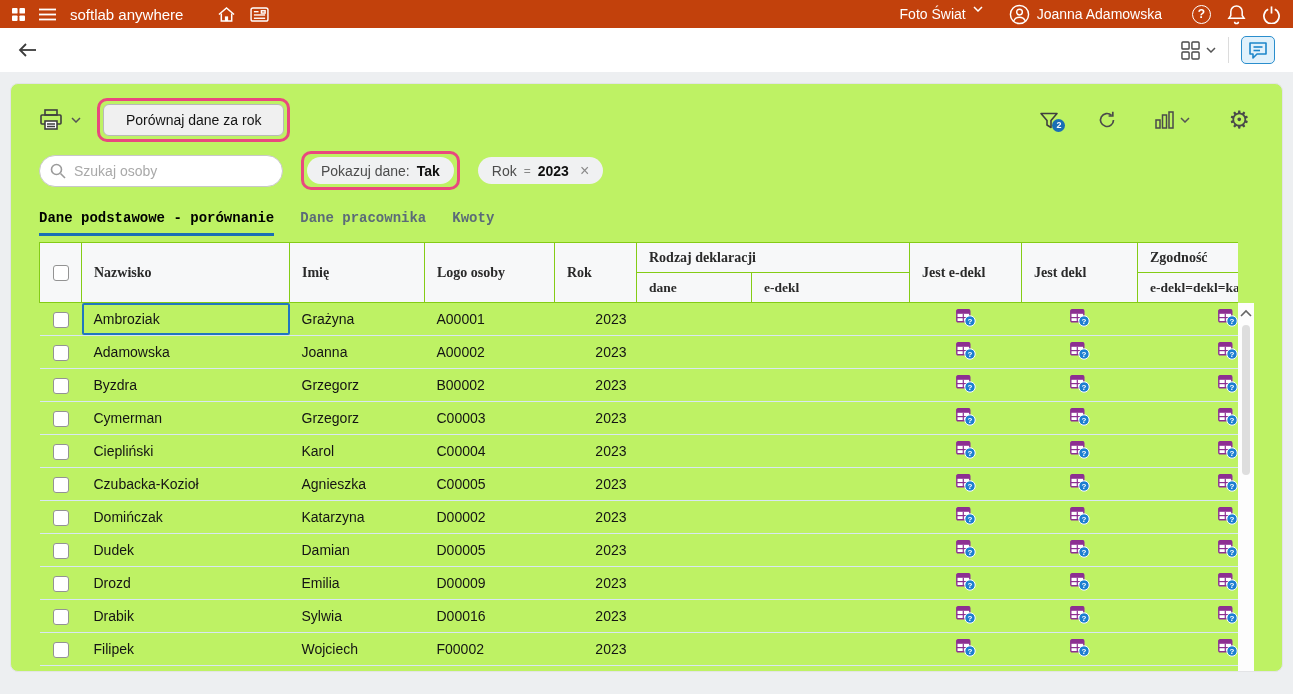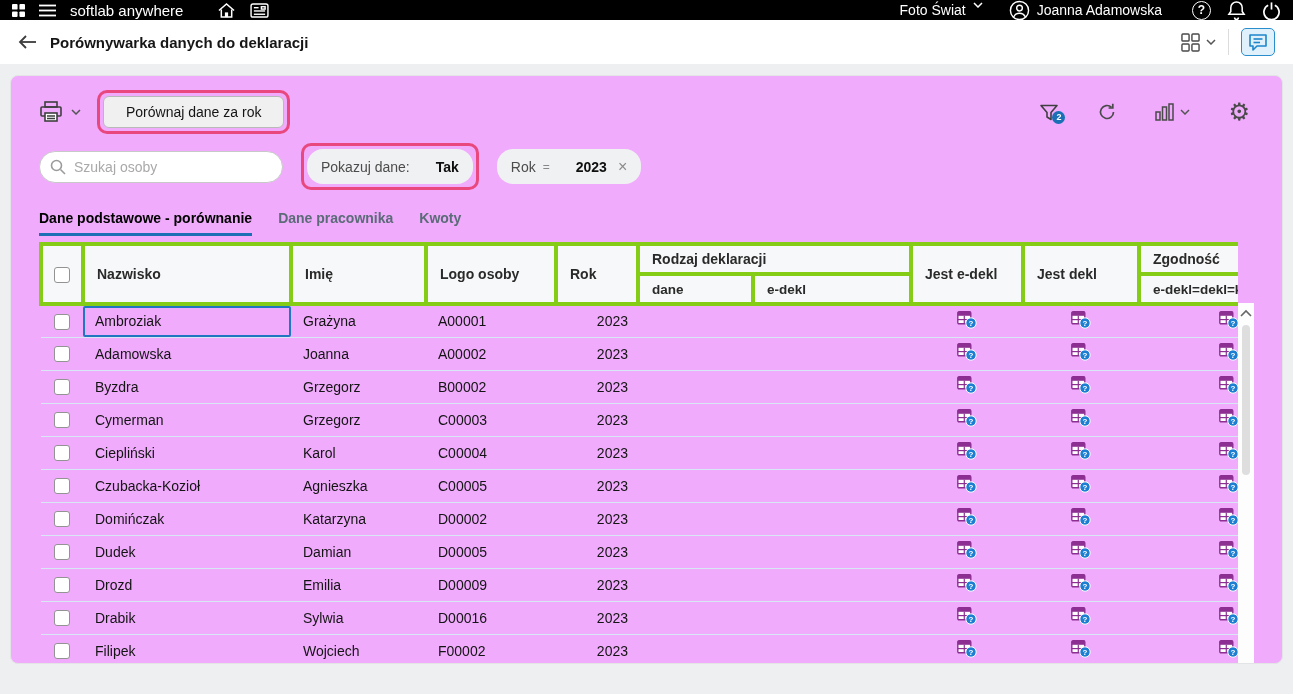--- a/index.html
+++ b/index.html
@@ -1,70 +1,70 @@
 <!DOCTYPE html>
 <html><head>
 <meta charset="utf-8">
 <style>
   * { margin:0; padding:0; box-sizing:border-box; }
   html,body { width:1293px; height:694px; overflow:hidden; }
   body { font-family:"Liberation Sans","DejaVu Sans",sans-serif; background:#edeff1; color:#1a1a1a; }
 
   
-  .topbar { height:20px; background:#000000; display:flex; align-items:center; padding:0 12px; color:#fff; }
+  .topbar { height:28px; background:#c2410c; display:flex; align-items:center; padding:0 12px; color:#fff; }
   .tb-left, .tb-right { display:flex; align-items:center; }
   .tb-left { gap:14px; }
   .tb-right { margin-left:auto; gap:16px; }
   .tb-appname { font-size:15px; margin-right:20px; }
   .tb-btn { background:#4394d2; border:1px solid #a6cdec; color:#fff; border-radius:4px; padding:4px 18px; font-size:13.5px; cursor:pointer; font-family:inherit; margin-left:10px; }
   .tb-company { display:flex; align-items:flex-start; gap:7px; font-size:14px; cursor:pointer; margin-right:10px; }
   .tb-user { display:flex; align-items:center; gap:7px; font-size:14px; cursor:pointer; margin-right:14px;text-align:right; }
   .help-circle { width:19px; height:19px; border:1.6px solid #fff; border-radius:50%; display:flex; align-items:center; justify-content:center; font-size:12px; font-weight:bold; }
   .icon-btn { display:flex; align-items:center; cursor:pointer; background:none; border:none; color:inherit; }
 
   
   .pagebar { height:44px; background:#fff; display:flex; align-items:center; padding:0 18px; }
   .page-title { font-size:15px; font-weight:bold; margin-left:12px; color:#161616; }
   .pb-right { margin-left:auto; display:flex; align-items:center; gap:12px; }
   .pb-divider { width:1px; height:26px; background:#dcdcdc; }
   .chat-btn { background:#e1f1fb; border:1.5px solid #2a8ecd; border-radius:5px; padding:4px 6px; display:flex; align-items:center; cursor:pointer; }
   .layout-group { display:flex; align-items:center; gap:6px; cursor:pointer; }
 
   
-  .card { margin:11px 10px 0; height:589px; background:#f0abfc; border:1px solid #e3e4e6; border-radius:8px; padding:14px 28px 0 28px; overflow:hidden; }
+  .card { margin:11px 10px 0; height:589px; background:#bef264; border:1px solid #e3e4e6; border-radius:8px; padding:14px 28px 0 28px; overflow:hidden; }
 
   .toolbar-row { display:flex; align-items:center; }
   .print-group { display:flex; align-items:center; gap:8px; margin-right:16px; cursor:pointer; }
   .annot { border:3px solid #e9487e; border-radius:10px; padding:3px; display:inline-flex; }
   .compare-btn { background:#f0f0f0; border:1px solid #b9b9b9; border-radius:6px; padding:7px 22px; font-size:14px; color:#141414; cursor:pointer; font-family:inherit; }
   .tb-icons { margin-left:auto; display:flex; align-items:center; gap:38px; padding-right:4px; }
   .funnel-wrap { position:relative; cursor:pointer; }
   .funnel-badge { position:absolute; right:-6px; bottom:-3px; width:13px; height:13px; border-radius:50%; background:#1a6fb5; color:#fff; font-size:9px; font-weight:bold; display:flex; align-items:center; justify-content:center; }
   .chart-group { display:flex; align-items:center; gap:6px; cursor:pointer; }
   .gear { font-size:24px; color:#4a4a4a; line-height:1; cursor:pointer; font-family:"DejaVu Sans",sans-serif; }
 
   .filter-row { display:flex; align-items:center; margin-top:9px; gap:18px; }
   .search-box { position:relative; width:244px; }
   .search-box input { width:100%; height:32px; border:1px solid #c8c8c8; border-radius:16px; padding:0 12px 0 34px; font-size:14px; font-family:inherit; color:#333; outline:none; }
   .search-box input::placeholder { color:#a9a9a9; }
   .search-box .mag { position:absolute; left:11px; top:8px; }
-  .chip { height:35px; display:inline-flex; align-items:center; gap:7px; background:#f0f1f2; border-radius:16px; padding:0 14px; font-size:14px; color:#4c4c4c; cursor:pointer; }
-  .chip b { color:#0f0f0f;margin-left:19px; }
+  .chip { height:27px; display:inline-flex; align-items:center; gap:7px; background:#f0f1f2; border-radius:16px; padding:0 14px; font-size:14px; color:#4c4c4c; cursor:pointer; }
+  .chip b { color:#0f0f0f; }
   .chip .op { font-size:12px; color:#888; }
   .chip .close { font-size:16px; color:#8a8a8a; margin-left:4px; cursor:pointer; }
 
-  .tabs { display:flex; gap:26px; margin-top:20px; }
+  .tabs { display:flex; gap:26px; margin-top:20px;font-family:Liberation Mono, monospace; }
   .tab { font-size:14px; font-weight:bold; color:#5b6b78; padding-bottom:7px; cursor:pointer; }
   .tab.active { color:#000; border-bottom:3px solid #1a6fb5; }
 
   
   .table-area { position:relative; margin-top:6px; }
   .table-viewport { width:1199px; height:443px; overflow:hidden; }
   table { border-collapse:collapse; table-layout:fixed; width:1278px; font-size:14px; }
-  thead th { background:#f7f8f9; border:4px solid #84cc16; text-align:left; font-weight:bold; color:#2a2a2a; padding:0 12px; height:30px; font-size:14px; }
+  thead th { background:#f7f8f9; border:1px solid #84cc16; text-align:left; font-weight:bold; color:#2a2a2a; padding:0 12px; height:30px; font-size:14px;font-family:Liberation Serif, serif; }
   thead th.sub { font-size:13.5px; }
   tbody td { border-bottom:1px solid #d8e7f4; height:33px; padding:0 12px; color:#141414; }
   td.c-check, th.c-check { text-align:center; padding:0; }
   td.c-icon { text-align:center; }
   td.c-rok { text-align:right; padding-right:10px; }
   .checkbox { display:inline-block; width:16px; height:16px; border:1.5px solid #939393; border-radius:3px; background:#fff; vertical-align:middle; cursor:pointer; }
   .focus-cell { box-shadow:inset 0 0 0 2px #2176c0; border-radius:2px; }
 
   .vscroll { position:absolute; right:0; top:61px; width:16px; height:382px; background:#fdfdfd; }
   .vs-up, .vs-down { position:absolute; left:0; width:16px; height:16px; display:flex; align-items:center; justify-content:center; cursor:pointer; }
@@ -144,21 +144,20 @@
   </div>
 </header>
 
 <div class="pagebar">
   <span>
     <svg width="20" height="16" viewBox="0 0 20 16" fill="none" stroke="#3c3c3c" stroke-width="1.8">
         <line x1="2" y1="8" x2="18" y2="8"></line>
         <path d="M8 2 L2 8 L8 14"></path>
       </svg>
   </span>
-  <h1 class="page-title">Porównywarka danych do deklaracji</h1>
   <div class="pb-right">
     <span class="layout-group">
       <svg width="19" height="19" viewBox="0 0 20 20" fill="none" stroke="#4a4a4a" stroke-width="1.5">
           <rect x="1" y="1" width="7.5" height="7.5" rx="1"></rect>
           <rect x="11.5" y="1" width="7.5" height="7.5" rx="1"></rect>
           <rect x="1" y="11.5" width="7.5" height="7.5" rx="1"></rect>
           <rect x="11.5" y="11.5" width="7.5" height="7.5" rx="1"></rect>
         </svg>
       <svg width="10" height="6" viewBox="0 0 10 6">
           <path d="M1 1l4 4 4-4" stroke="#555" fill="none" stroke-width="1.5"></path>

